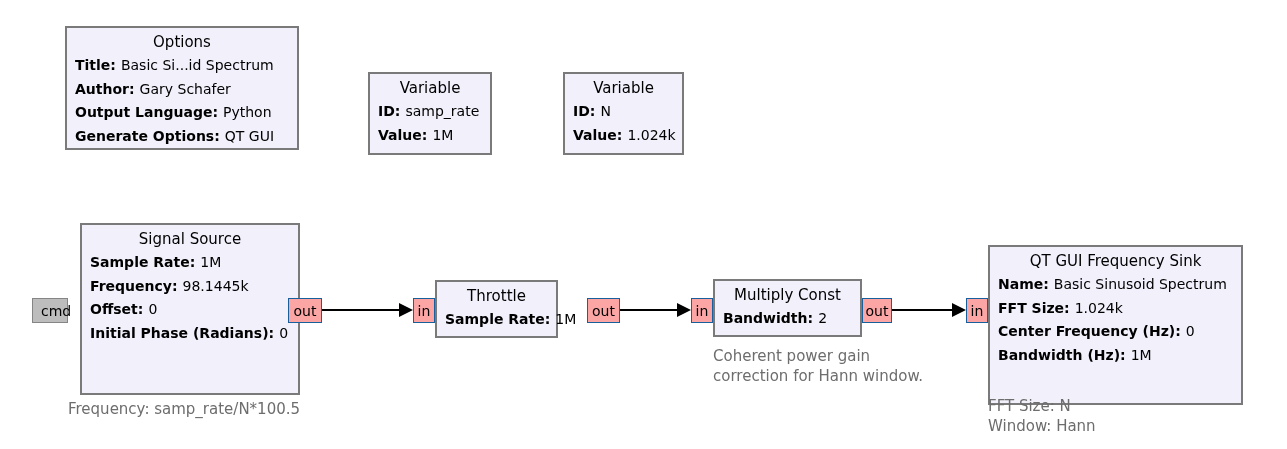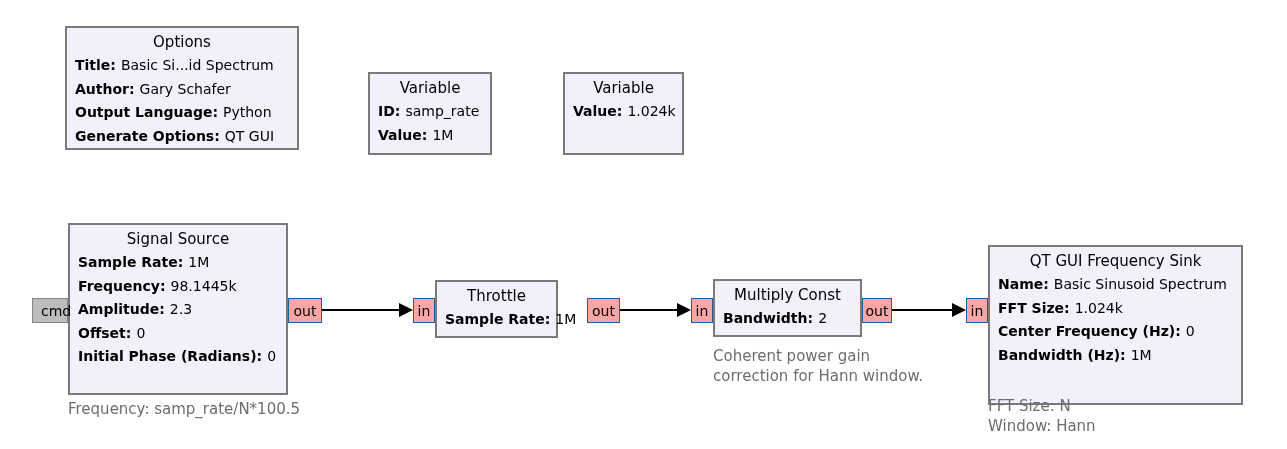--- a/index.html
+++ b/index.html
@@ -85,28 +85,28 @@
   </div>
 
   <div class="block" style="left:368px;top:72px;width:124px;height:83px;">
     <div class="block-title">Variable</div>
     <div class="param"><span class="plabel">ID:</span><span class="pvalue">samp_rate</span></div>
     <div class="param"><span class="plabel">Value:</span><span class="pvalue">1M</span></div>
   </div>
 
   <div class="block" style="left:563px;top:72px;width:121px;height:83px;">
     <div class="block-title">Variable</div>
+    <div class="param"><span class="plabel">ID:</span><span class="pvalue">N</span></div>
     <div class="param"><span class="plabel">Value:</span><span class="pvalue">1.024k</span></div>
   </div>
 
-  <div class="block" style="left:68px;top:223px;width:220px;height:172px;">
+  <div class="block" style="left:80px;top:223px;width:220px;height:172px;">
     <div class="block-title">Signal Source</div>
     <div class="param"><span class="plabel">Sample Rate:</span><span class="pvalue">1M</span></div>
     <div class="param"><span class="plabel">Frequency:</span><span class="pvalue">98.1445k</span></div>
-    <div class="param"><span class="plabel">Amplitude:</span><span class="pvalue">2.3</span></div>
     <div class="param"><span class="plabel">Offset:</span><span class="pvalue">0</span></div>
     <div class="param"><span class="plabel">Initial Phase (Radians):</span><span class="pvalue">0</span></div>
   </div>
 
   <div class="port port-msg" style="left:32px;top:298px;width:36px;padding-left:8px;">cmd</div>
   <div class="port port-stream" style="left:288px;top:298px;width:34px;">out</div>
 
   <div class="block" style="left:435px;top:280px;width:123px;height:58px;">
     <div class="block-title">Throttle</div>
     <div class="param"><span class="plabel">Sample Rate:</span><span class="pvalue">1M</span></div>

